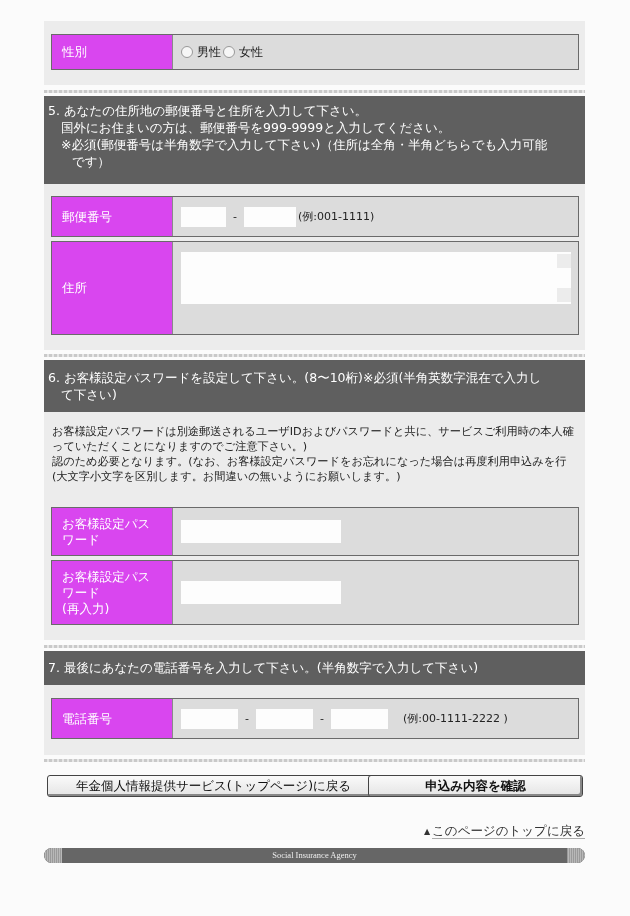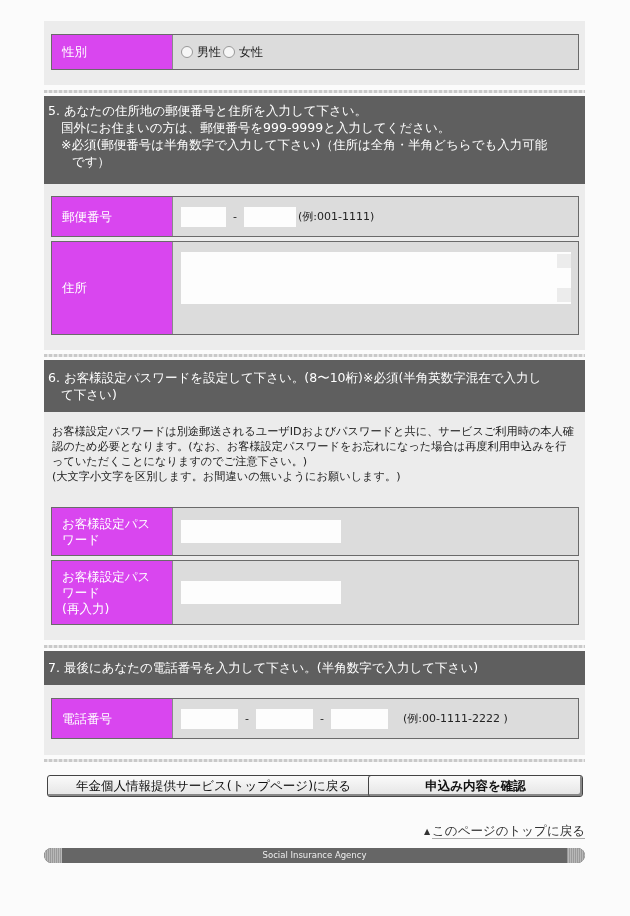--- a/index.html
+++ b/index.html
@@ -14,21 +14,21 @@
   .row .cell{flex:1;border-left:1px solid #8a8a8a;display:flex;align-items:center;padding-left:8px;font-size:11px;color:#222;}
   .inp{background:#fdfdfd;border:none;height:20px;box-sizing:border-box;display:inline-block;}
   .sep{margin:0 7px;font-size:11px;}
   .radio{display:inline-block;width:10px;height:10px;border:1px solid #999;border-radius:50%;background:#f6f6f6;margin-right:4px;vertical-align:middle;}
   .rlab{font-size:12px;margin-right:2px;vertical-align:middle;}
   .note{position:absolute;left:52px;width:525px;font-size:11.2px;line-height:15px;color:#222;}
   .btn{position:absolute;height:22px;background:linear-gradient(#fafafa,#e4e4e4);border:1px solid #444;border-radius:3px;box-shadow:inset -2px -2px 0 #888;box-sizing:border-box;font-size:12.5px;text-align:center;line-height:20px;color:#111;}
   .toplink{position:absolute;right:45px;top:823px;font-size:12.5px;color:#333;}
   .toplink .tri{font-size:8px;vertical-align:middle;margin-right:2px;}
   .toplink .t{border-bottom:1px solid #aaa;}
-  .footer{position:absolute;left:44px;top:848px;width:541px;height:15px;border-radius:8px;background:#666;overflow:hidden;}
+  .footer{position:absolute;left:44px;top:848px;width:541px;height:15px;border-radius:8px;background:#666;overflow:hidden;font-family:Liberation Serif, serif;}
   .footer .capl,.footer .capr{position:absolute;top:0;width:18px;height:15px;background:repeating-linear-gradient(90deg,#9a9a9a 0 1px,#b8b8b8 1px 2px);}
   .footer .capl{left:0;border-radius:8px 0 0 8px;}
   .footer .capr{right:0;border-radius:0 8px 8px 0;}
   .footer .txt{position:absolute;left:0;right:0;top:1px;text-align:center;font-size:8.5px;color:#eee;line-height:13px;}
   .ta{position:relative;background:#fdfdfd;height:52px;width:390px;}
   .ta .sb1,.ta .sb2{position:absolute;right:0;width:14px;height:14px;background:#ececec;}
   .ta .sb1{top:2px}.ta .sb2{bottom:2px}
 </style>
 </head>
 <body>
@@ -72,22 +72,22 @@
 </div>
 <div class="dots" style="top:354px;"></div>
 
 <div class="qhead" style="top:360px;height:52px;padding-top:9px;">
   <span>6. お客様設定パスワードを設定して下さい。(8〜10桁)※必須(半角英数字混在で入力し</span>
   <span class="ind">て下さい)</span>
 </div>
 <div class="panel" style="top:412px;height:228px;"></div>
 <div class="note" style="top:424px;">
   <div>お客様設定パスワードは別途郵送されるユーザIDおよびパスワードと共に、サービスご利用時の本人確</div>
+  <div>っていただくことになりますのでご注意下さい。)</div>
   <div>認のため必要となります。(なお、お客様設定パスワードをお忘れになった場合は再度利用申込みを行</div>
-  <div>っていただくことになりますのでご注意下さい。)</div>
   <div>(大文字小文字を区別します。お間違いの無いようにお願いします。)</div>
 </div>
 <div class="row" style="top:507px;height:49px;">
   <div class="lab" style="flex-direction:column;align-items:flex-start;justify-content:center;">
     <span>お客様設定パス</span>
     <span>ワード</span>
   </div>
   <div class="cell">
     <span class="inp" style="width:160px;height:23px;"></span>
   </div>

